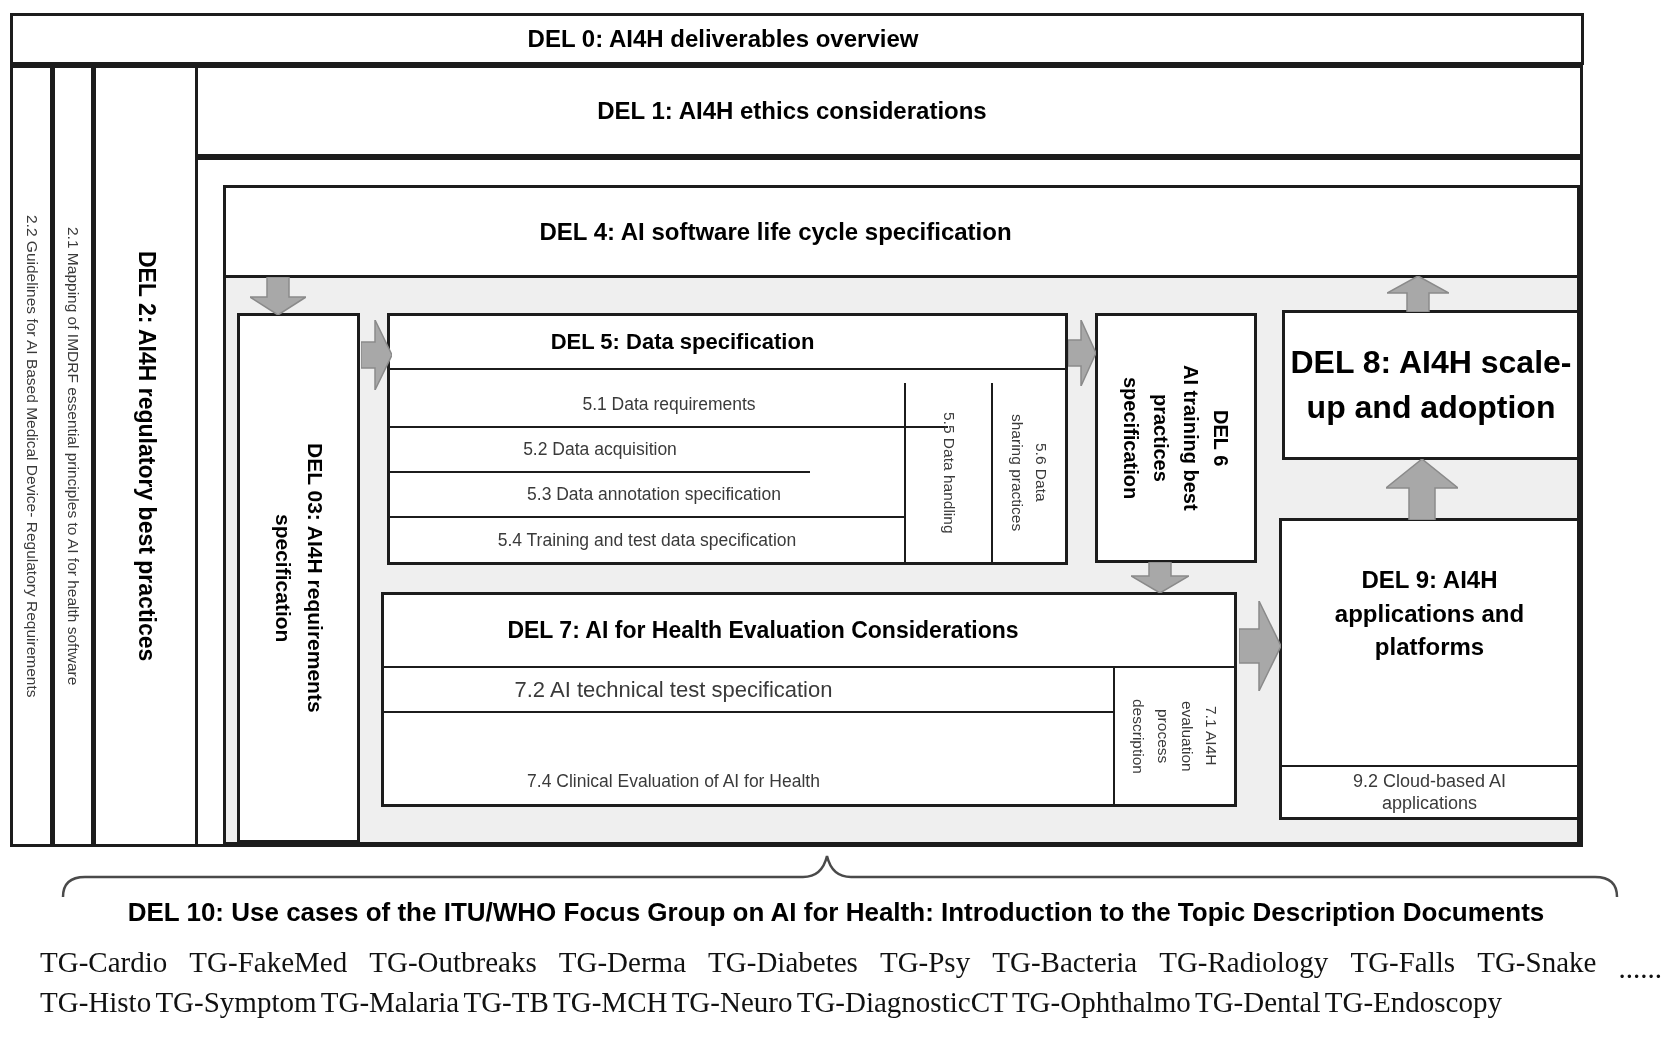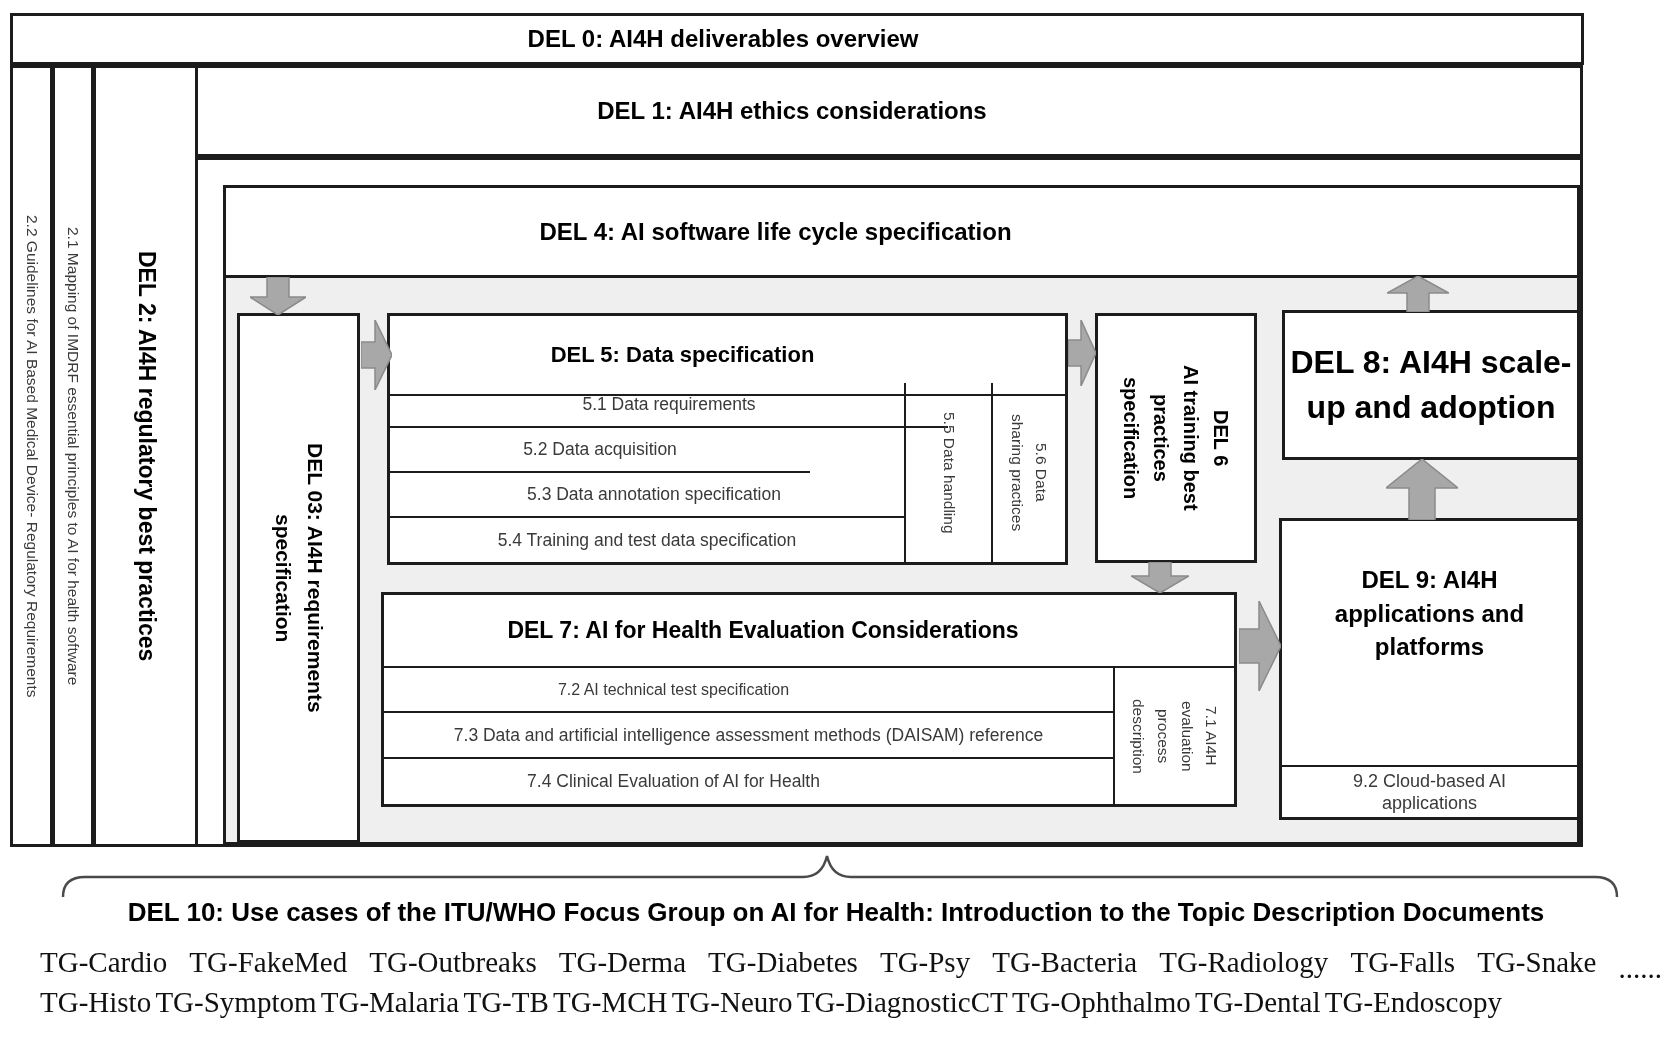--- a/index.html
+++ b/index.html
@@ -52,21 +52,21 @@
   </div>
 
   <div class="band" style="left:223px;top:275px;width:1357px;height:570px;"></div>
 
   <div class="box vbox" style="left:237px;top:313px;width:123px;height:530px;">
     <span class="bold" style="font-size:21px;">DEL 03: AI4H requirements
 specification</span>
   </div>
 
   <div class="box" style="left:387px;top:313px;width:681px;height:252px;">
-    <div class="row" style="left:0;top:0;width:675px;height:80px;border-bottom:2.5px solid #1c1c1c;">
+    <div class="row" style="left:0;top:0;width:675px;height:54px;border-bottom:2.5px solid #1c1c1c;">
       <span class="bold" style="font-size:22px;position:relative;left:-45px;">DEL 5: Data specification</span>
     </div>
     <div class="row subtext" style="left:0;top:67px;width:558px;height:45px;border-bottom:2.5px solid #1c1c1c;font-size:17.5px;">5.1 Data requirements</div>
     <div class="row subtext" style="left:0;top:112px;width:420px;height:45px;border-bottom:2.5px solid #1c1c1c;font-size:17.5px;">5.2 Data acquisition</div>
     <div class="row subtext" style="left:0;top:157px;width:514px;height:45px;border-bottom:2.5px solid #1c1c1c;font-size:17.5px;padding-left:14px;">5.3 Data annotation specification</div>
     <div class="row subtext" style="left:0;top:202px;width:514px;height:44px;font-size:17.5px;">5.4 Training and test data specification</div>
     <div class="vbox" style="position:absolute;left:514px;top:67px;width:87px;height:179px;border-left:2.5px solid #1c1c1c;box-sizing:border-box;">
       <span class="subtext" style="font-size:15.5px;">5.5 Data handling</span>
     </div>
     <div class="vbox" style="position:absolute;left:601px;top:67px;width:74px;height:179px;border-left:2.5px solid #1c1c1c;box-sizing:border-box;">
@@ -79,24 +79,23 @@
     <span class="bold" style="font-size:20px;line-height:1.5;">DEL 6
 AI training best
 practices
 specification</span>
   </div>
 
   <div class="box" style="left:381px;top:592px;width:856px;height:215px;">
     <div class="row" style="left:0;top:0;width:850px;height:73px;border-bottom:2.5px solid #1c1c1c;">
       <span class="bold" style="font-size:23px;position:relative;left:-46px;">DEL 7: AI for Health Evaluation Considerations</span>
     </div>
-    <div class="row subtext" style="left:0;top:73px;width:729px;height:45px;border-bottom:2.5px solid #1c1c1c;font-size:16px;">
+    <div class="row subtext" style="left:0;top:73px;width:729px;height:45px;border-bottom:2.5px solid #1c1c1c;font-size:22px;">
       <span style="position:relative;left:-75px;">7.2 AI technical test specification</span>
     </div>
-    <div class="row subtext" style="left:0;top:118px;width:729px;height:46px;border-bottom:2.5px solid #1c1c1c;font-size:17.5px;">7.3 Data and artificial intelligence assessment methods (DAISAM) reference</div>
     <div class="row subtext" style="left:0;top:164px;width:729px;height:45px;font-size:17.5px;">
       <span style="position:relative;left:-75px;">7.4 Clinical Evaluation of AI for Health</span>
     </div>
     <div class="vbox" style="position:absolute;left:729px;top:73px;width:121px;height:136px;border-left:2.5px solid #1c1c1c;box-sizing:border-box;">
       <span class="subtext" style="font-size:15.5px;">7.1 AI4H
 evaluation
 process
 description</span>
     </div>
   </div>

